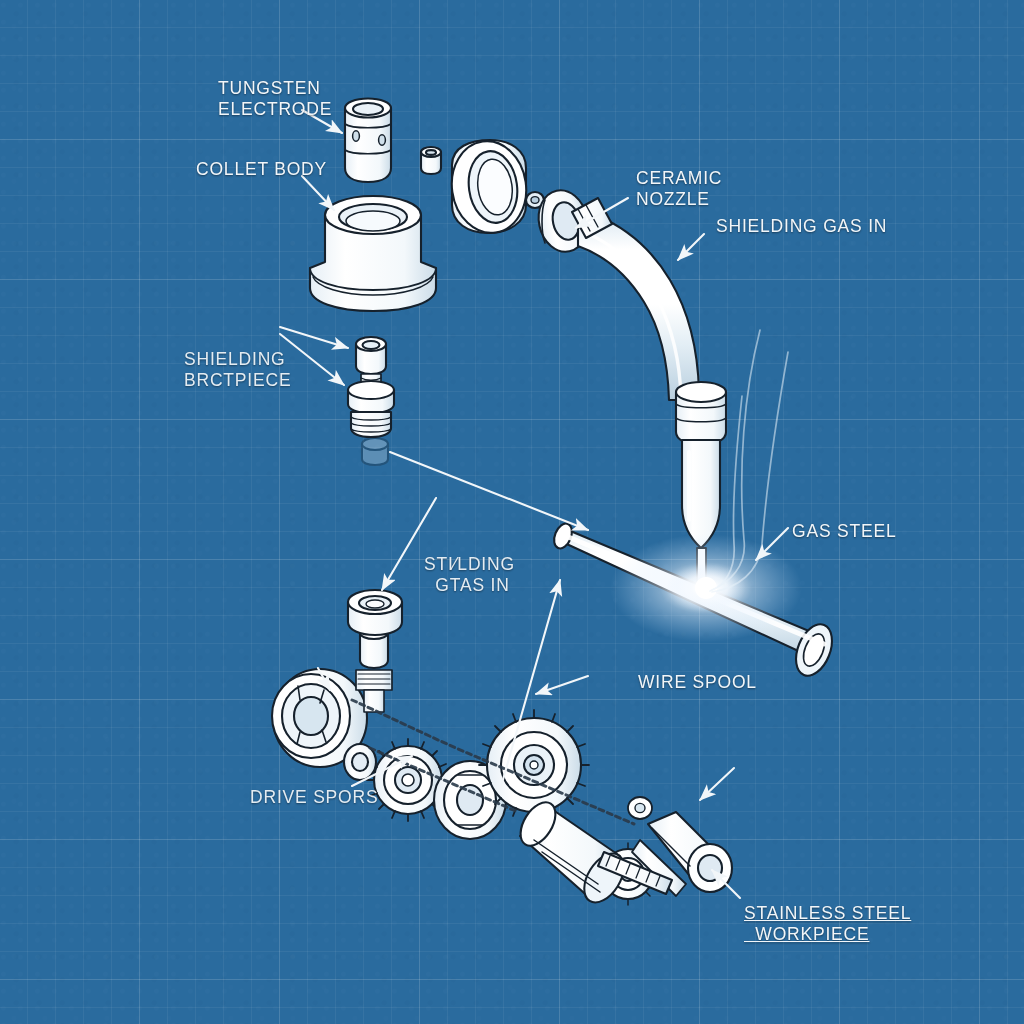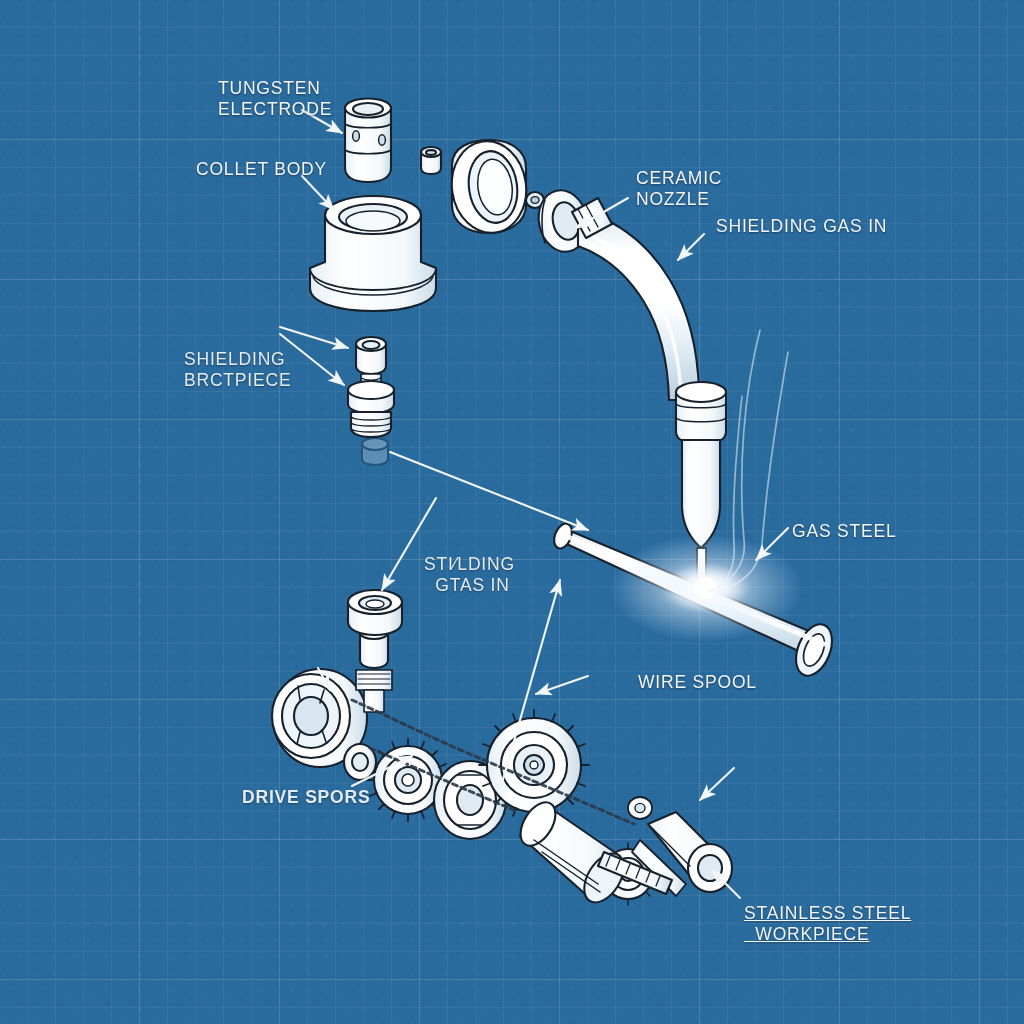--- a/index.html
+++ b/index.html
@@ -297,16 +297,16 @@
   <div class="lbl" style="left:196px;top:159px;">COLLET BODY</div>
   <div class="lbl g" style="left:184px;top:301px;margin-top:48px;">SHIELDING
 BRCTPIECE</div>
   <div class="lbl" style="left:636px;top:168px;">CERAMIC
 NOZZLE</div>
   <div class="lbl" style="left:716px;top:216px;">SHIELDING GAS IN</div>
   <div class="lbl g" style="left:424px;top:506px;margin-top:48px;">STI⁄LDING
   GTAS IN</div>
   <div class="lbl" style="left:792px;top:521px;">GAS STEEL</div>
   <div class="lbl" style="left:594px;top:672px;margin-left:44px;">WIRE SPOOL</div>
-  <div class="lbl g" style="left:242px;top:787px;font-weight:bold;">DRIVE SPORS</div>
+  <div class="lbl g" style="left:250px;top:787px;">DRIVE SPORS</div>
   <div class="lbl" style="left:744px;top:903px;text-decoration:underline;">STAINLESS STEEL
   WORKPIECE</div>
 </div>
 
 </body></html>

